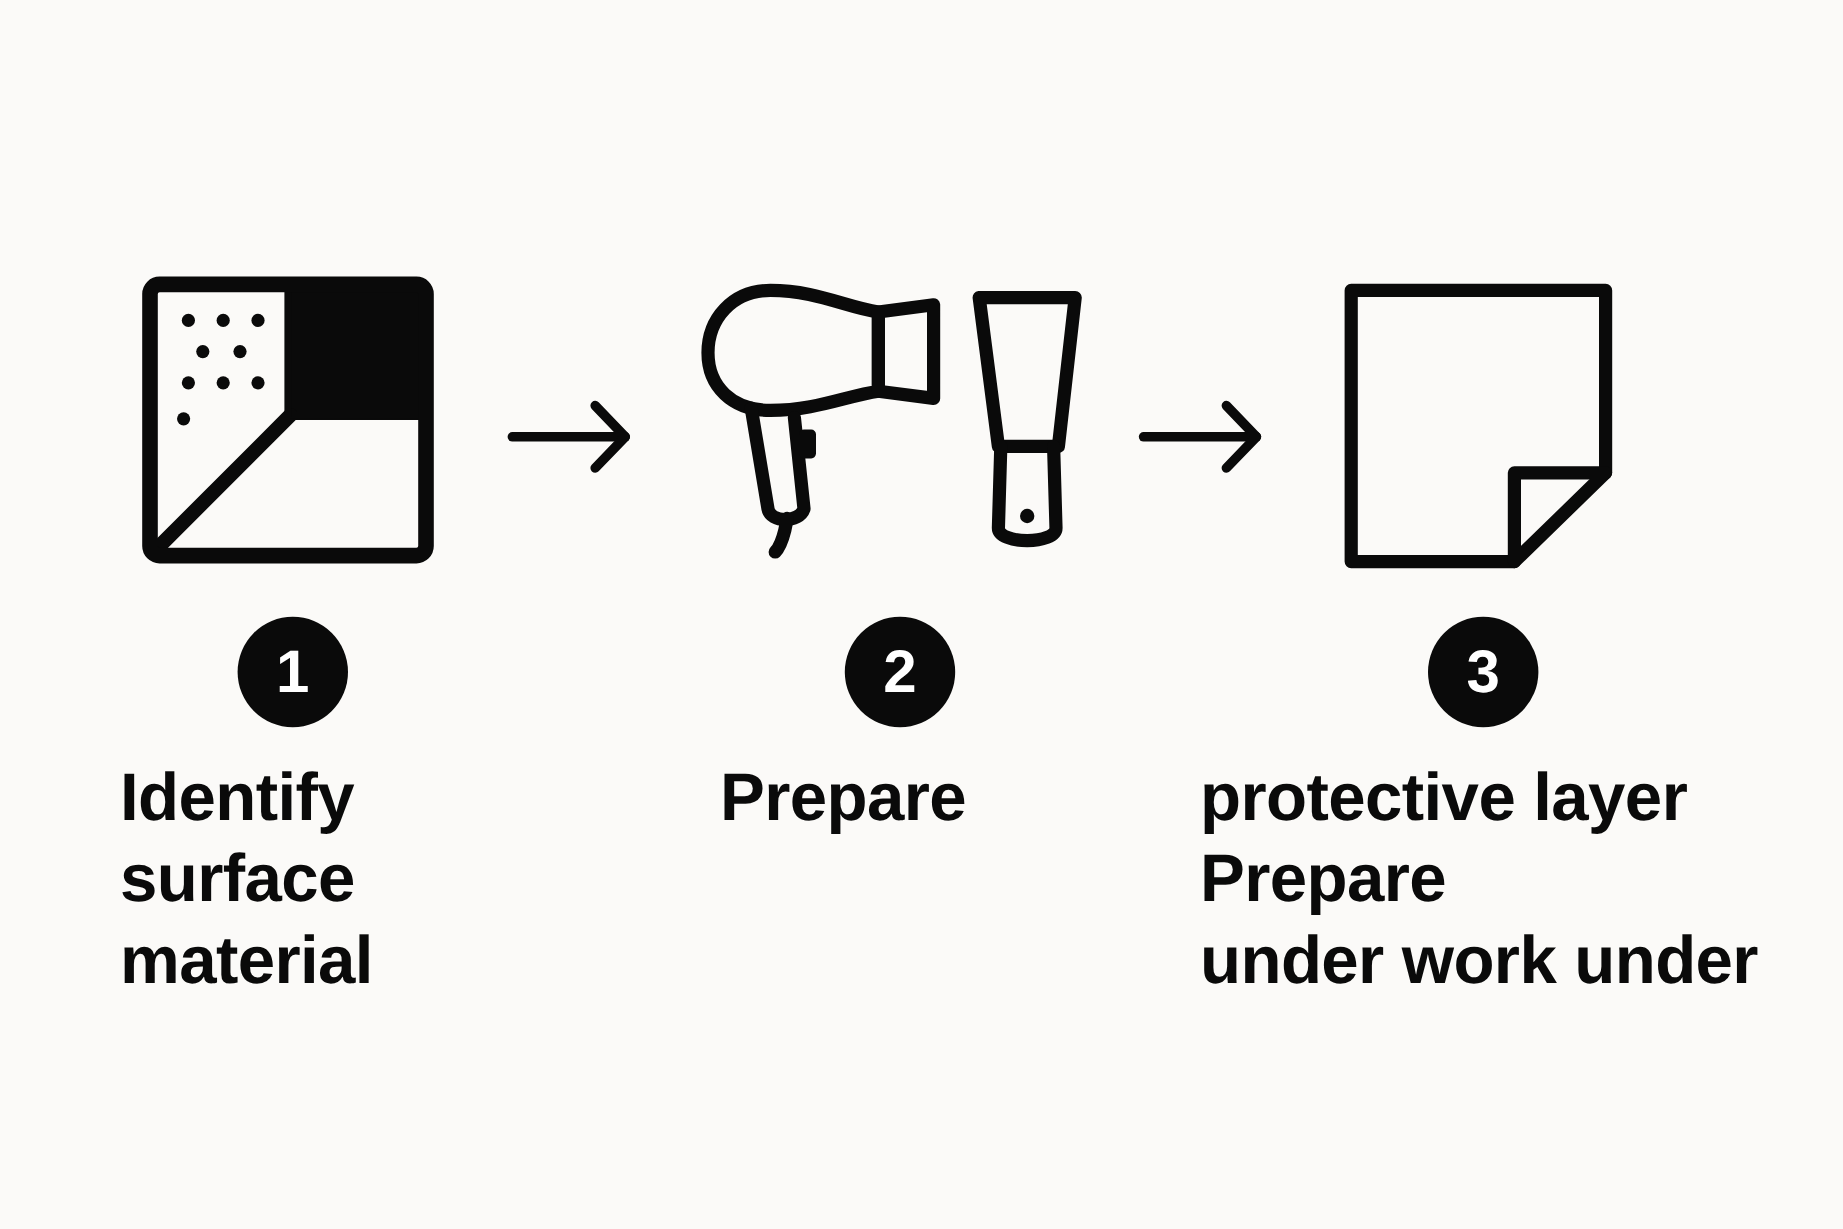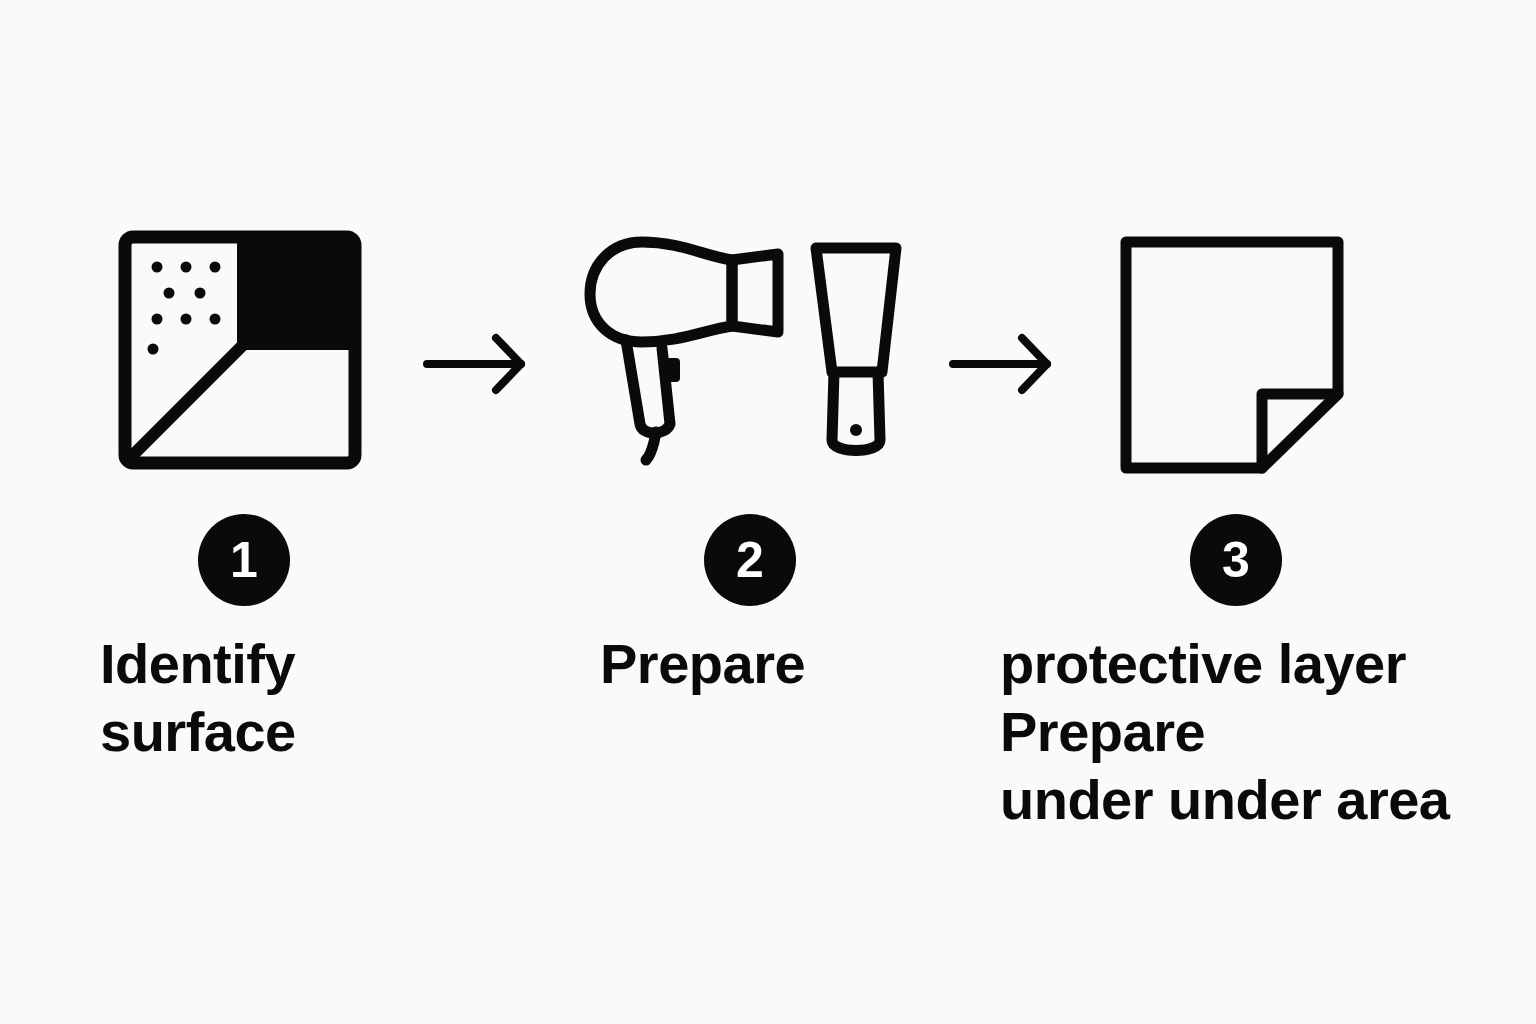--- a/index.html
+++ b/index.html
@@ -131,23 +131,24 @@
   </svg>
 </div>
 
 <div class="badge" style="left:198px; top:514px;">1</div>
 <div class="badge" style="left:704px; top:514px;">2</div>
 <div class="badge" style="left:1190px; top:514px;">3</div>
 
 <div class="label" style="left:100px; top:630px; width:300px;">
   <span>Identify</span>
   <span>surface</span>
+  <span>material</span>
 </div>
 
 <div class="label" style="left:600px; top:630px; width:300px;">
   <span>Prepare</span>
 </div>
 
 <div class="label" style="left:1000px; top:630px; width:486px;">
   <span>protective layer</span>
   <span>Prepare</span>
-  <span>under under area</span>
+  <span>under work under</span>
 </div>
 
 </body></html>

